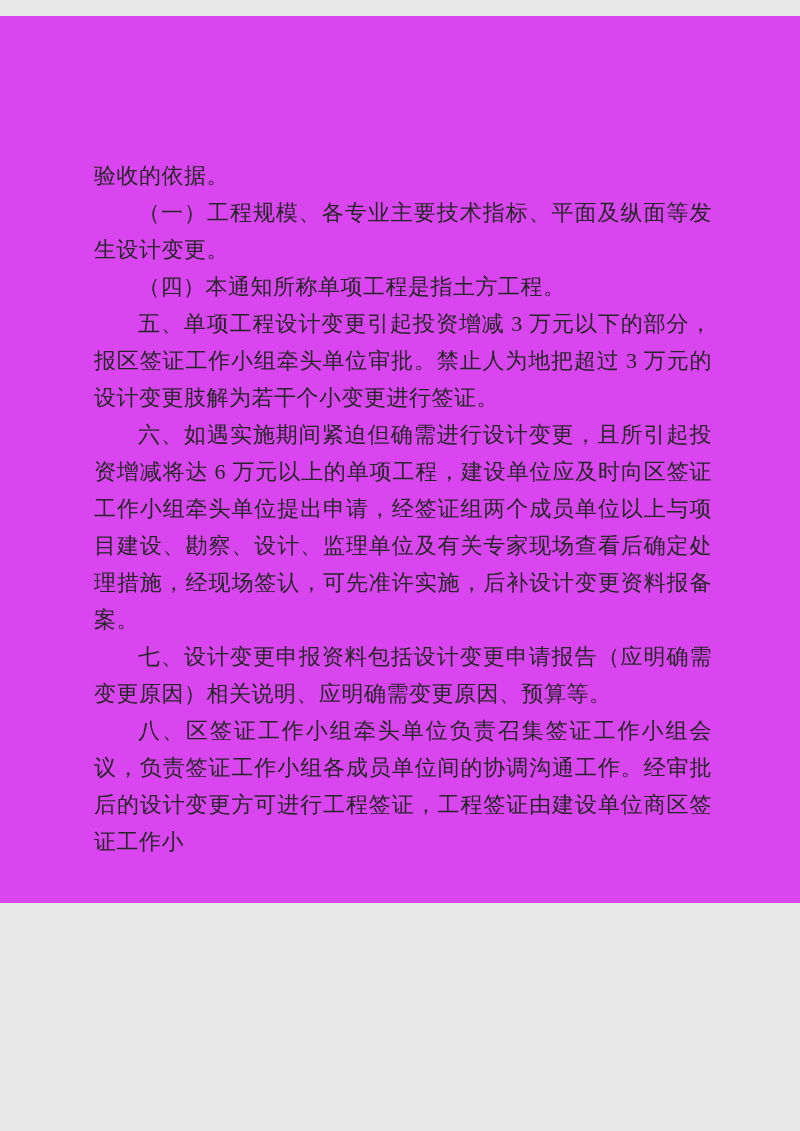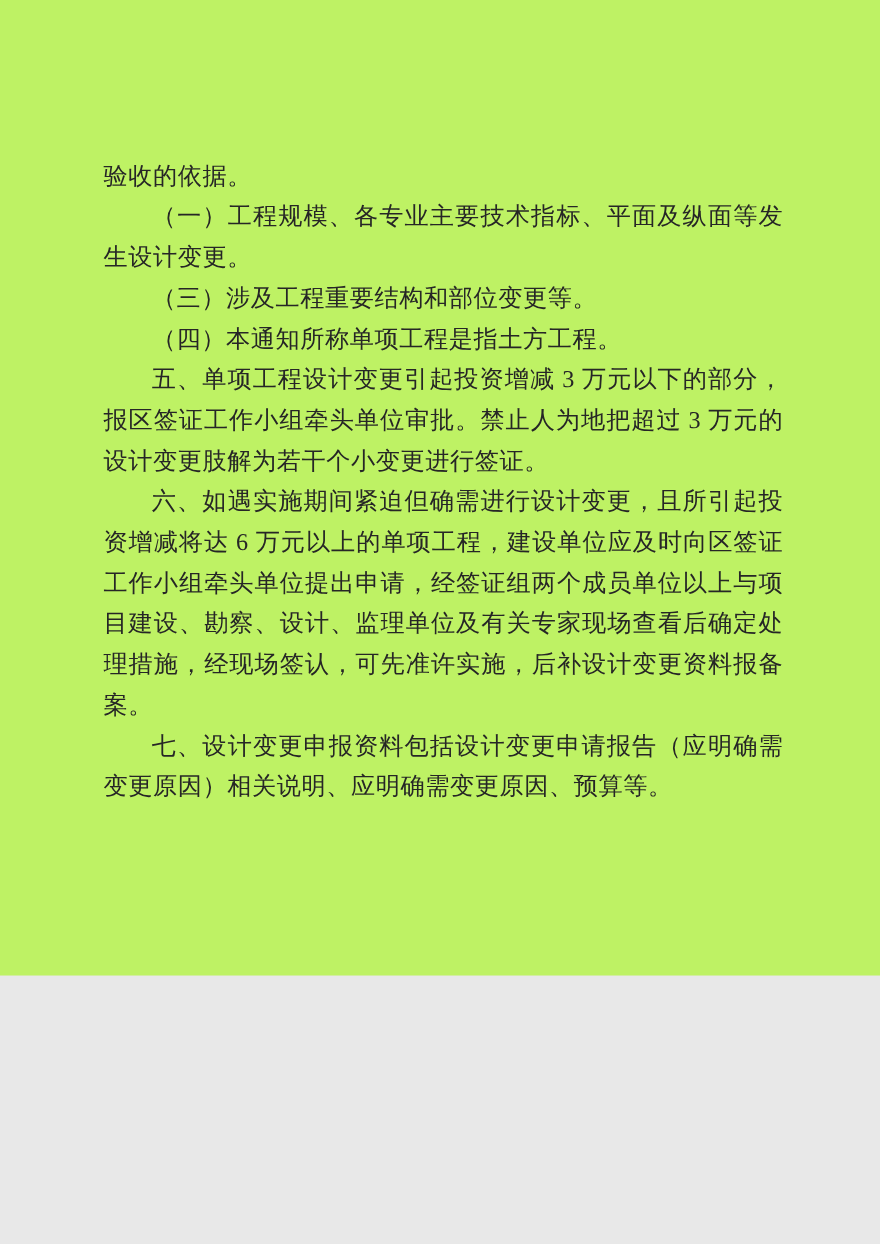--- a/index.html
+++ b/index.html
@@ -4,22 +4,22 @@
 <style>
   html, body {
     margin: 0;
     padding: 0;
     background: #e8e8e8;
   }
   .page {
     position: relative;
     width: 800px;
     height: 887px;
-    margin: 0 auto;
-    background: #bef264;
+    margin: 16px auto;
+    background: #d946ef;
     overflow: hidden;
     font-family: "Liberation Serif", "DejaVu Serif", serif;
     color: #262626;
   }
   .doc-body {
     position: absolute;
     top: 141px;
     left: 94px;
     width: 618px;
     font-size: 22px;
@@ -46,22 +46,22 @@
   }
 </style>
 </head>
 <body>
 
 <div class="page">
 
   <div class="doc-body">
     <p class="para continuation">验收的依据。</p>
     <p class="para">（一）工程规模、各专业主要技术指标、平面及纵面等发生设计变更。</p>
-    <p class="para">（三）涉及工程重要结构和部位变更等。</p>
     <p class="para">（四）本通知所称单项工程是指土方工程。</p>
     <p class="para">五、单项工程设计变更引起投资增减 3 万元以下的部分，报区签证工作小组牵头单位审批。禁止人为地把超过 3 万元的设计变更肢解为若干个小变更进行签证。</p>
     <p class="para">六、如遇实施期间紧迫但确需进行设计变更，且所引起投资增减将达 6 万元以上的单项工程，建设单位应及时向区签证工作小组牵头单位提出申请，经签证组两个成员单位以上与项目建设、勘察、设计、监理单位及有关专家现场查看后确定处理措施，经现场签认，可先准许实施，后补设计变更资料报备案。</p>
     <p class="para">七、设计变更申报资料包括设计变更申请报告（应明确需变更原因）相关说明、应明确需变更原因、预算等。</p>
+    <p class="para">八、区签证工作小组牵头单位负责召集签证工作小组会议，负责签证工作小组各成员单位间的协调沟通工作。经审批后的设计变更方可进行工程签证，工程签证由建设单位商区签证工作小</p>
   </div>
 
   <div class="page-number">- 3 -</div>
 
 </div>
 
 </body></html>

